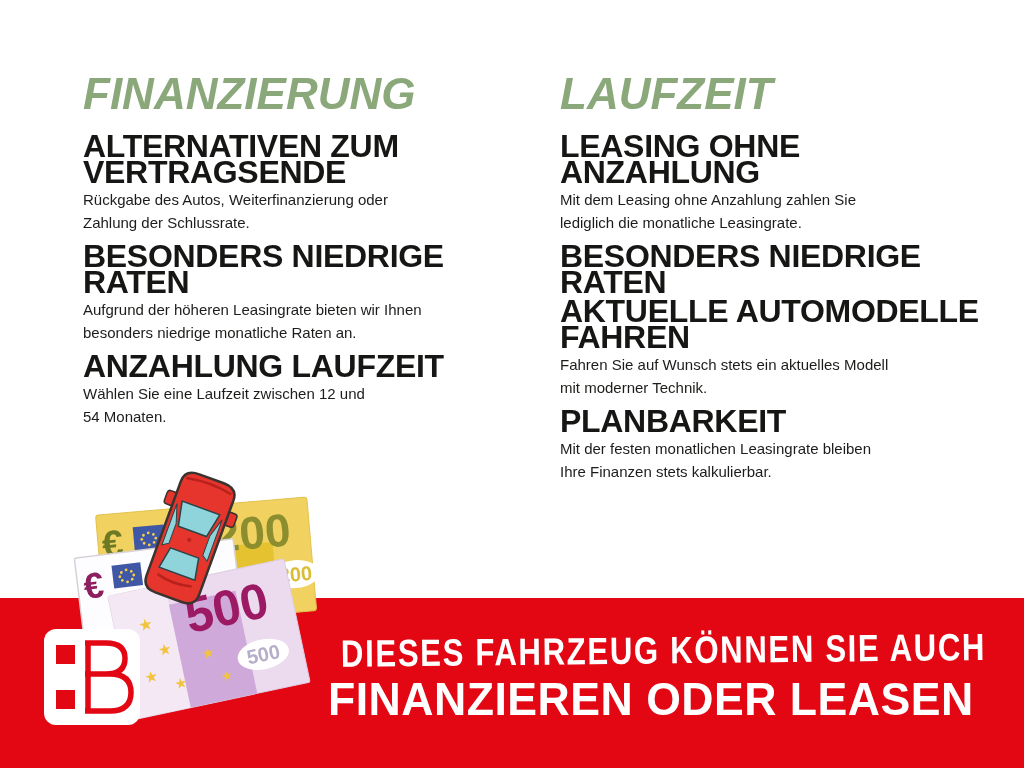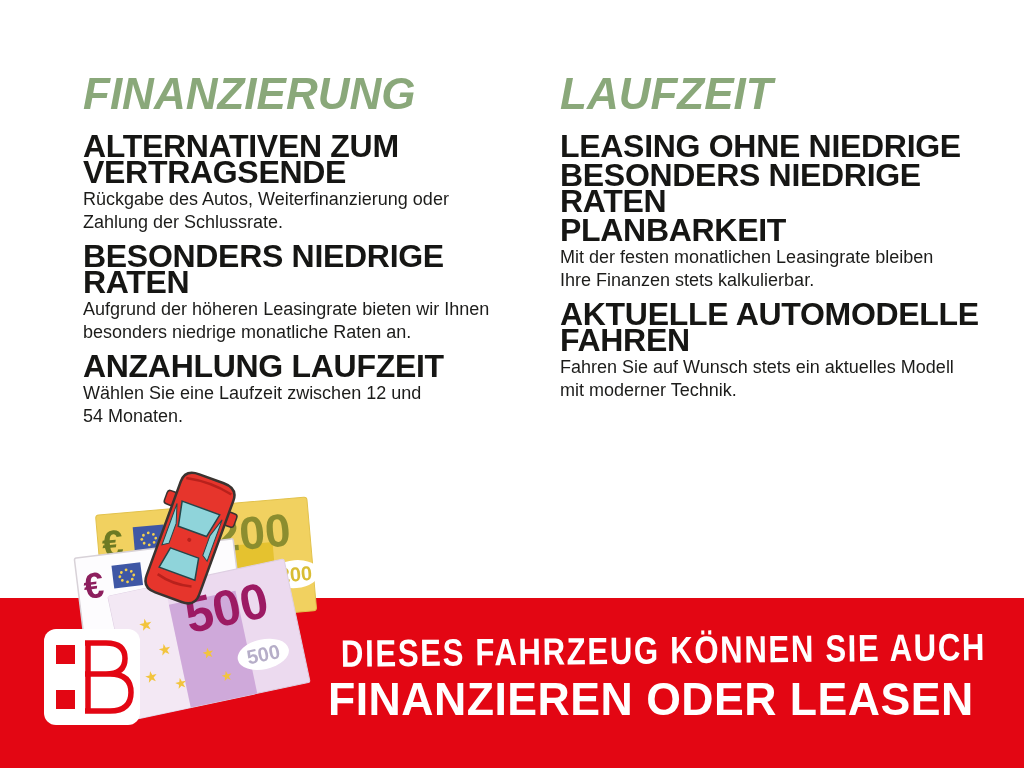--- a/index.html
+++ b/index.html
@@ -21,21 +21,21 @@
     font-weight:bold;font-style:italic;
     color:#8aa87a;letter-spacing:0px;
   }
   .sec h2{
     margin:0 0 3px 0;
     font-size:32px;line-height:26px;
     font-weight:bold;color:#161614;letter-spacing:-0.3px;
   }
   .sec p{
     margin:0 0 9px 0;
-    font-size:18px;line-height:23px;
+    font-size:15px;line-height:23px;
     color:#1c1c1a;white-space:pre-line;
   }
 
   
   .band{
     position:absolute;left:0;top:598px;width:1024px;height:170px;
     background:#e30613;z-index:1;
   }
 
   
@@ -87,34 +87,36 @@
       <p>Wählen Sie eine Laufzeit zwischen 12 und
 54 Monaten.</p>
     </div>
     <div class="sec">
     </div>
   </div>
 
   <div class="col right">
     <h1>LAUFZEIT</h1>
     <div class="sec">
-      <h2>LEASING OHNE NIEDRIGE</h2>
+      <h2>LEASING OHNE ANZAHLUNG</h2>
+      <p>Mit dem Leasing ohne Anzahlung zahlen Sie
+lediglich die monatliche Leasingrate.</p>
     </div>
     <div class="sec">
       <h2>BESONDERS NIEDRIGE RATEN</h2>
+    </div>
+    <div class="sec">
+      <h2>AKTUELLE AUTOMODELLE FAHREN</h2>
+      <p>Fahren Sie auf Wunsch stets ein aktuelles Modell
+mit moderner Technik.</p>
     </div>
     <div class="sec">
       <h2>PLANBARKEIT</h2>
       <p>Mit der festen monatlichen Leasingrate bleiben
 Ihre Finanzen stets kalkulierbar.</p>
-    </div>
-    <div class="sec">
-      <h2>AKTUELLE AUTOMODELLE FAHREN</h2>
-      <p>Fahren Sie auf Wunsch stets ein aktuelles Modell
-mit moderner Technik.</p>
     </div>
   </div>
 
   <div class="band"></div>
 
   <svg class="illustration" viewBox="20 445 360 323">
 
     <g transform="rotate(-5 205 562)">
       <rect x="100" y="506" width="212" height="114" rx="3" fill="#f1d160" stroke="#e2c24c" stroke-width="1"></rect>
       <rect x="208" y="548" width="66" height="72" fill="#e5c22f"></rect>

